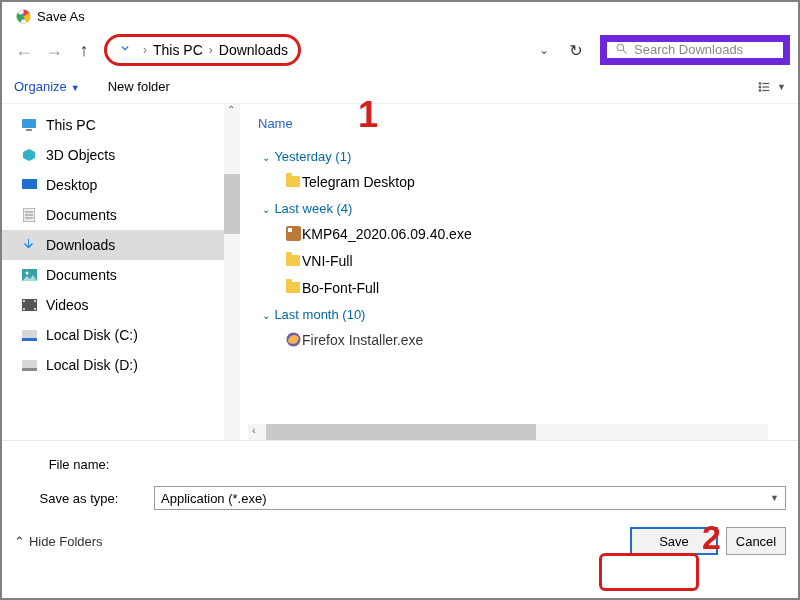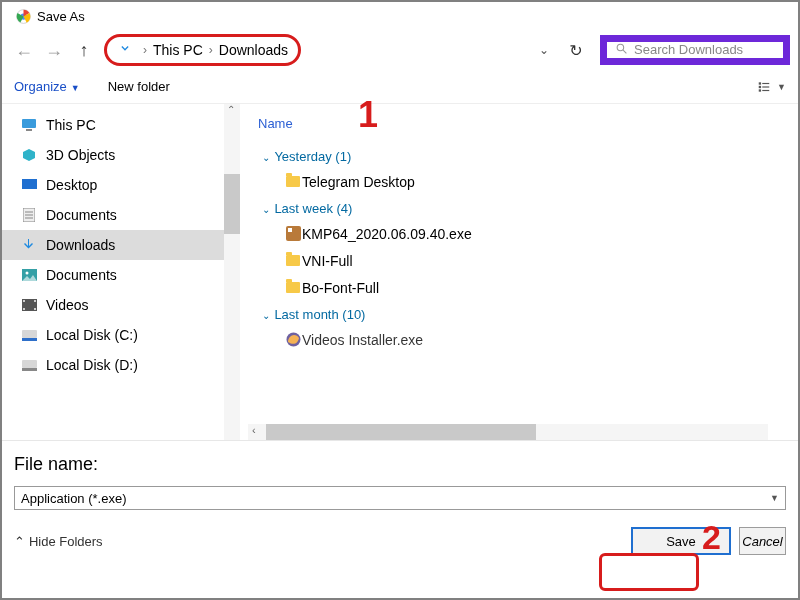--- a/index.html
+++ b/index.html
@@ -38,28 +38,28 @@
   .list .colhead{color:#2b5fd4; font-size:13px; padding:4px 4px 12px 4px;}
   .group-head{color:#0369a1; font-size:13px; padding:6px 0 4px 8px;}
   .group-head .chev{font-size:10px; margin-right:4px;}
   .file-row{display:flex; align-items:center; height:27px; padding-left:30px; }
   .file-row .ficon{width:18px; display:flex; justify-content:center;}
   .list .hscroll{position:absolute; left:8px; bottom:0; height:16px; width:520px; background:#f5f5f5;}
   .list .hscroll .hthumb{position:absolute; top:0; bottom:0; left:18px; width:270px; background:#c9c9c9;}
   .list .hscroll::before{content:"‹"; position:absolute; left:4px; top:0; font-size:11px; color:#666;}
   .bottom{border-top:1px solid #e7e7e7; padding:8px 12px 0 12px; background:#fff;}
   .form-row{display:flex; align-items:center; height:30px; margin-bottom:4px;}
-  .form-row label{width:140px; text-align:left; padding-right:10px; font-size:18px;}
+  .form-row label{width:140px; text-align:center; padding-right:10px; font-size:13px;}
   .form-row .field{flex:1; height:24px; border:1px solid #999; padding:0 6px; font-size:13px; display:flex; align-items:center; background:#fff; position:relative;}
   .field.filename .seltext{background:#1e7fe0; color:#fff; padding:0 1px;}
   .field.type .dd{position:absolute; right:6px; font-size:9px; color:#555;}
   .footer{display:flex; align-items:center; height:48px; padding:0 12px;}
   .footer .hide{font-size:13px; color:#333; display:flex; align-items:center; gap:4px;}
   .footer .spacer{flex:1;}
-  .footer .btn{width:100px; height:28px; border:1px solid #9c9c9c; background:#f2f2f2; font-size:13px; display:flex; align-items:center; justify-content:center; margin-left:8px;}
+  .footer .btn{width:88px; height:28px; border:1px solid #9c9c9c; background:#f2f2f2; font-size:13px; display:flex; align-items:center; justify-content:center; margin-left:8px;}
   .footer .btn.save{border:2px solid #1f6fd0;}
   .annot2-box{position:absolute; left:597px; top:551px; width:100px; height:38px; border:3px solid #d71c1c; border-radius:6px; pointer-events:none;}
   .annot2{position:absolute; left:700px; top:516px; color:#d71c1c; font-weight:900; font-size:34px; font-family:Arial;}
   .folder-y{width:14px;height:11px;background:#f7c948;border-radius:1px;position:relative;}
   .folder-y::before{content:"";position:absolute;top:-3px;left:0;width:6px;height:3px;background:#f7c948;border-radius:1px 1px 0 0;}
 </style>
 </head>
 <body>
 
 <div class="titlebar">
@@ -248,45 +248,46 @@
       </div>
 
     <div class="group-head"><span class="chev">⌄</span><span>Last month (10)</span></div>
     <div class="file-row" style="opacity:0.8;">
         <span class="ficon">
           <svg width="15" height="15">
             <circle cx="7.5" cy="7.5" r="7" fill="#4a3a8a"></circle>
             <path d="M2 10c0-4 3-7 6-7 2 0 4 1 5 3-1 5-5 8-11 4z" fill="#f39f2a"></path>
           </svg>
         </span>
-        <span>Videos Installer.exe</span>
+        <span>Firefox Installer.exe</span>
       </div>
 
     <div class="hscroll">
         <div class="hthumb"></div>
       </div>
   </div>
 </div>
 
 <div class="bottom">
   <div class="form-row">
     <label>File name:</label>
   </div>
   <div class="form-row">
+    <label>Save as type:</label>
     <div class="field type">
         <span>Application (*.exe)</span>
         <span class="dd">▼</span>
       </div>
   </div>
 </div>
 
 <div class="footer">
   <span class="hide">
       <span>⌃</span>
       <span>Hide Folders</span>
     </span>
   <span class="spacer"></span>
   <div class="btn save">Save</div>
-  <div class="btn" style="width:47px; overflow:hidden;font-style:italic;">Cancel</div>
+  <div class="btn" style="width:60px; overflow:hidden;">Cancel</div>
 </div>
 
 <div class="annot2-box"></div>
 <div class="annot2">2</div>
 
 </body></html>

